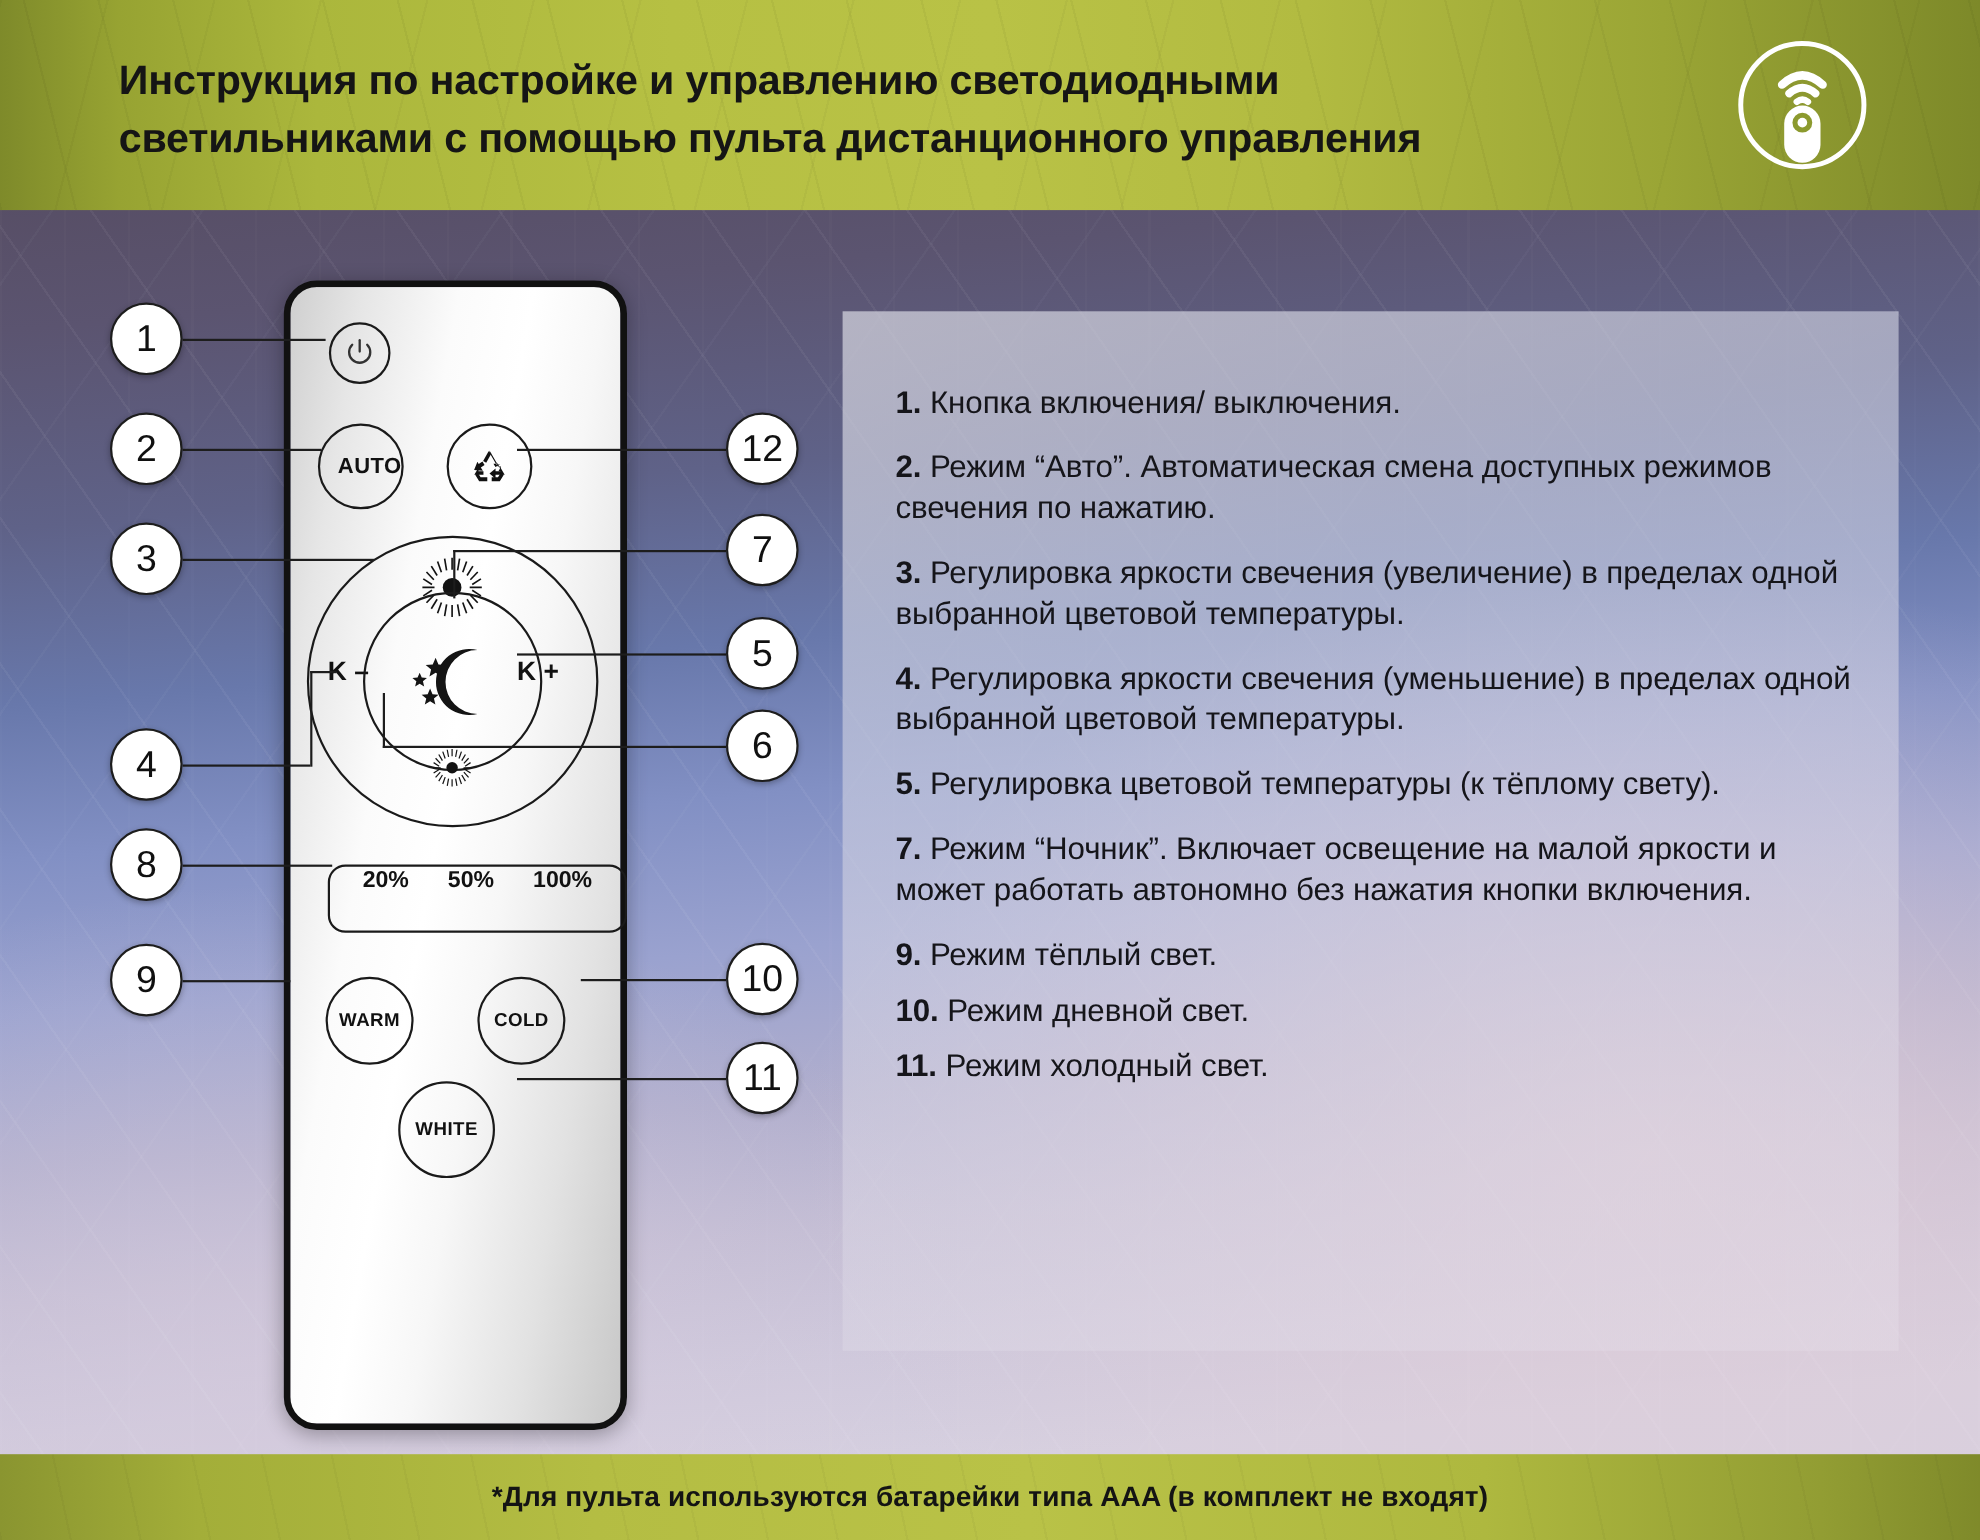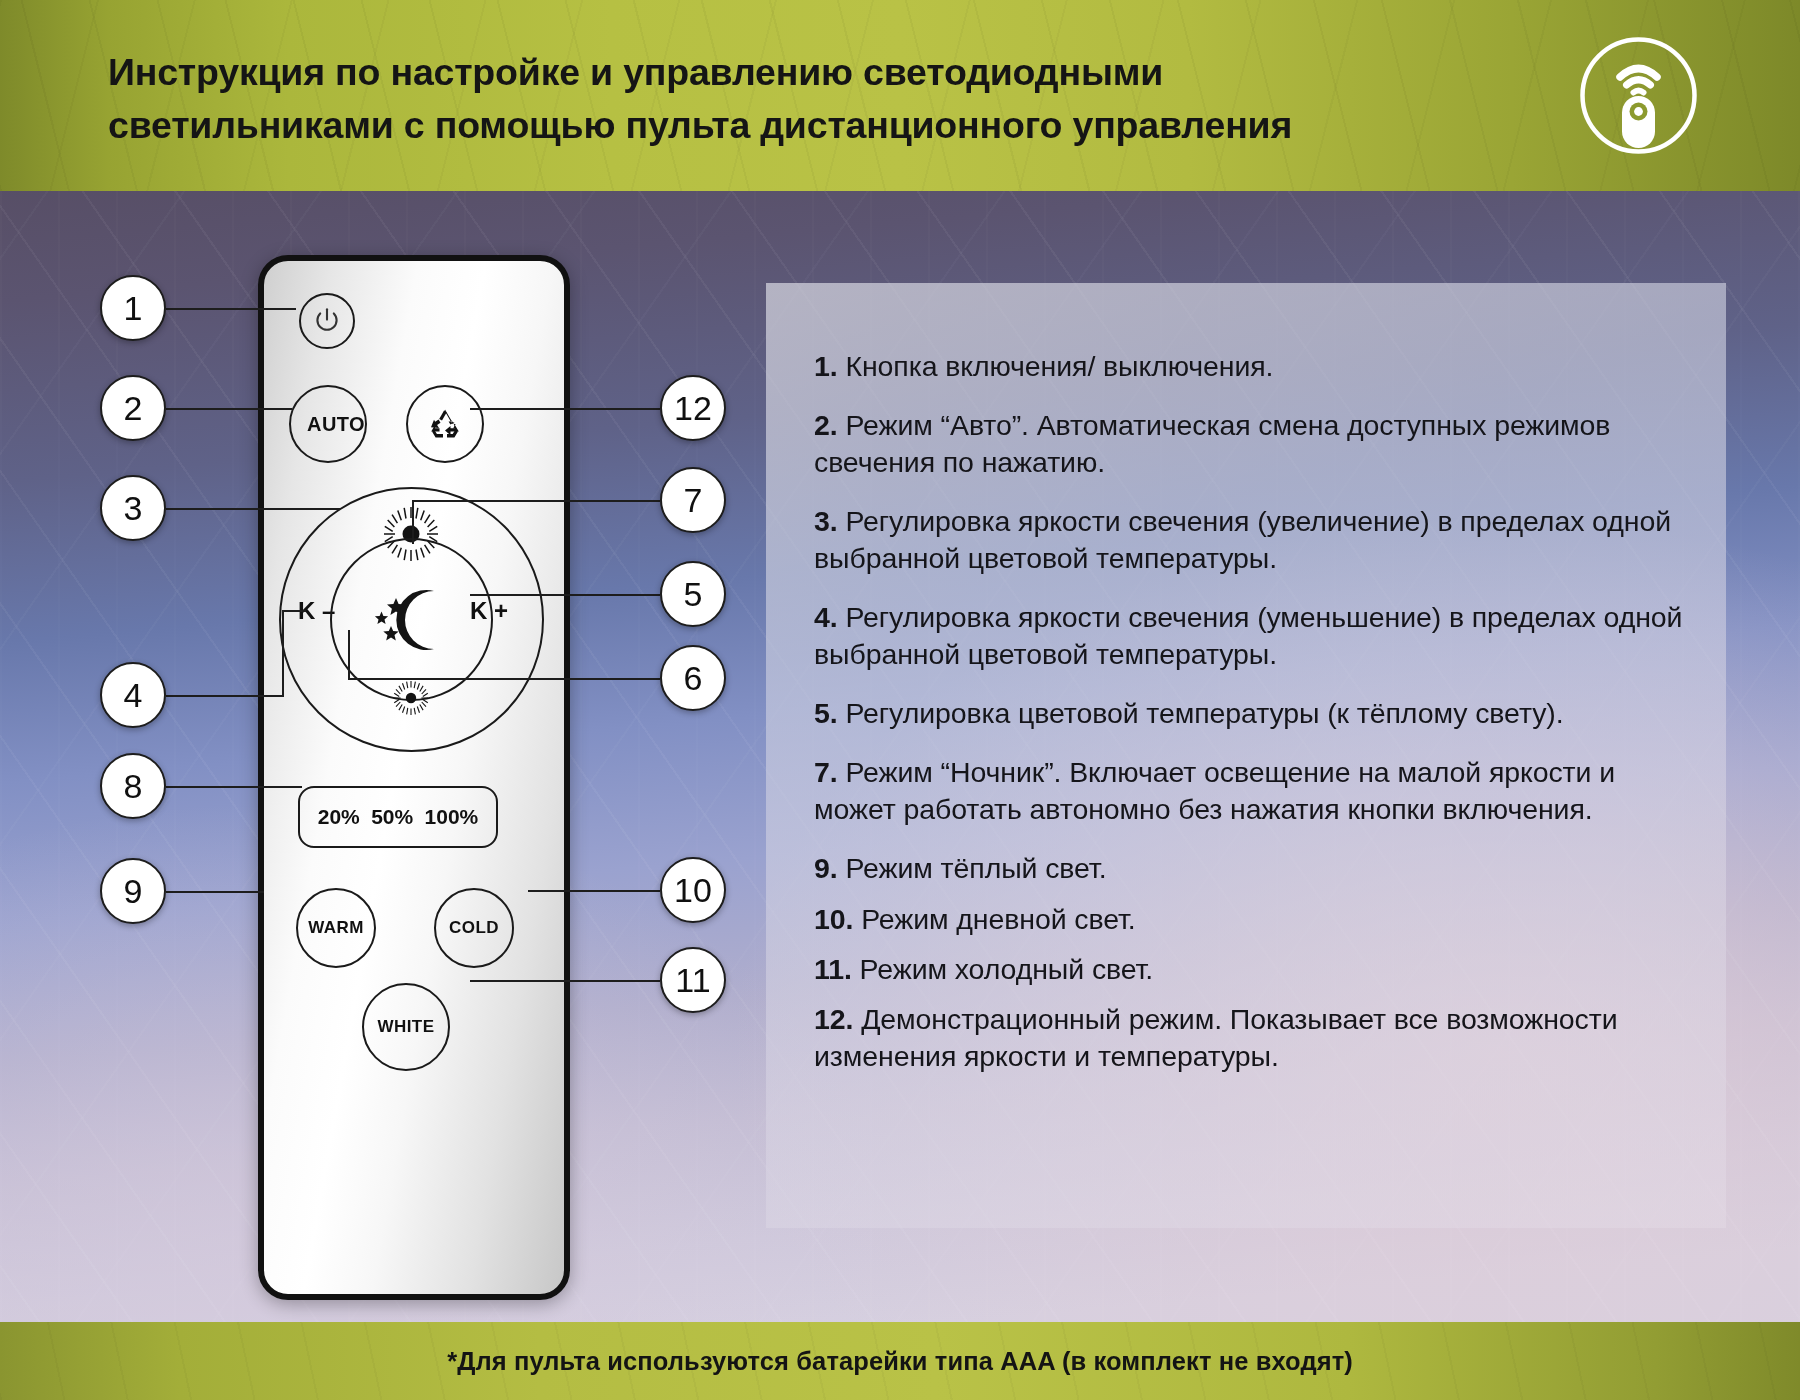--- a/index.html
+++ b/index.html
@@ -158,23 +158,23 @@
     display: flex; align-items: center; justify-content: center;
   }
   .sun-big { position: absolute; left: 118px; top: 244px; width: 58px; height: 58px; }
   .sun-small { position: absolute; left: 128px; top: 418px; width: 38px; height: 38px; }
   .k-minus { position: absolute; left: 34px; top: 336px; font-size: 24px; font-weight: bold; color: #111; }
   .k-plus  { position: absolute; left: 206px; top: 336px; font-size: 24px; font-weight: bold; color: #111; }
   .moon-wrap { width: 100px; height: 80px; position: relative; }
 
   
   .pill {
-    position: absolute; left: 34px; top: 525px; width: 200px; height: 62px;
+    position: absolute; left: 34px; top: 525px; width: 272px; height: 62px;
     border: 2.5px solid #1a1a1a; border-radius: 16px;
-    display: flex; align-items: center; justify-content: space-around;
+    display: flex; justify-content: space-around;
     padding: 0 12px;
     font-size: 21px; font-weight: bold; color: #111;
   }
   .btn-warm  { left: 32px;  top: 627px; width: 80px; height: 80px; font-size: 17px; text-align: right; }
   .btn-cold  { left: 170px; top: 627px; width: 80px; height: 80px; font-size: 17px; }
   .btn-white { left: 98px;  top: 722px; width: 88px; height: 88px; font-size: 17px; }
 
   
   .callout {
     position: absolute; width: 66px; height: 66px;
@@ -251,24 +251,20 @@
       <span class="num">9.</span>
       <span>Режим тёплый свет.</span>
     </div>
     <div class="step tight">
       <span class="num">10.</span>
       <span>Режим дневной свет.</span>
     </div>
     <div class="step tight">
       <span class="num">11.</span>
       <span>Режим холодный свет.</span>
-    </div>
-    <div class="step">
-      <span class="num">12.</span>
-      <span>Демонстрационный режим. Показывает все возможности изменения яркости и температуры.</span>
     </div>
   </div>
 
   <div class="lead" style="left:166px; top:308px; width:130px;"></div>
   <div class="lead" style="left:166px; top:408px; width:126px;"></div>
   <div class="lead" style="left:166px; top:508px; width:174px;"></div>
   <div class="lead" style="left:166px; top:695px; width:116px;"></div>
   <div class="lead-v" style="left:282px; top:610px; height:87px;"></div>
   <div class="lead" style="left:282px; top:610px; width:24px;"></div>
   <div class="lead" style="left:166px; top:786px; width:136px;"></div>

